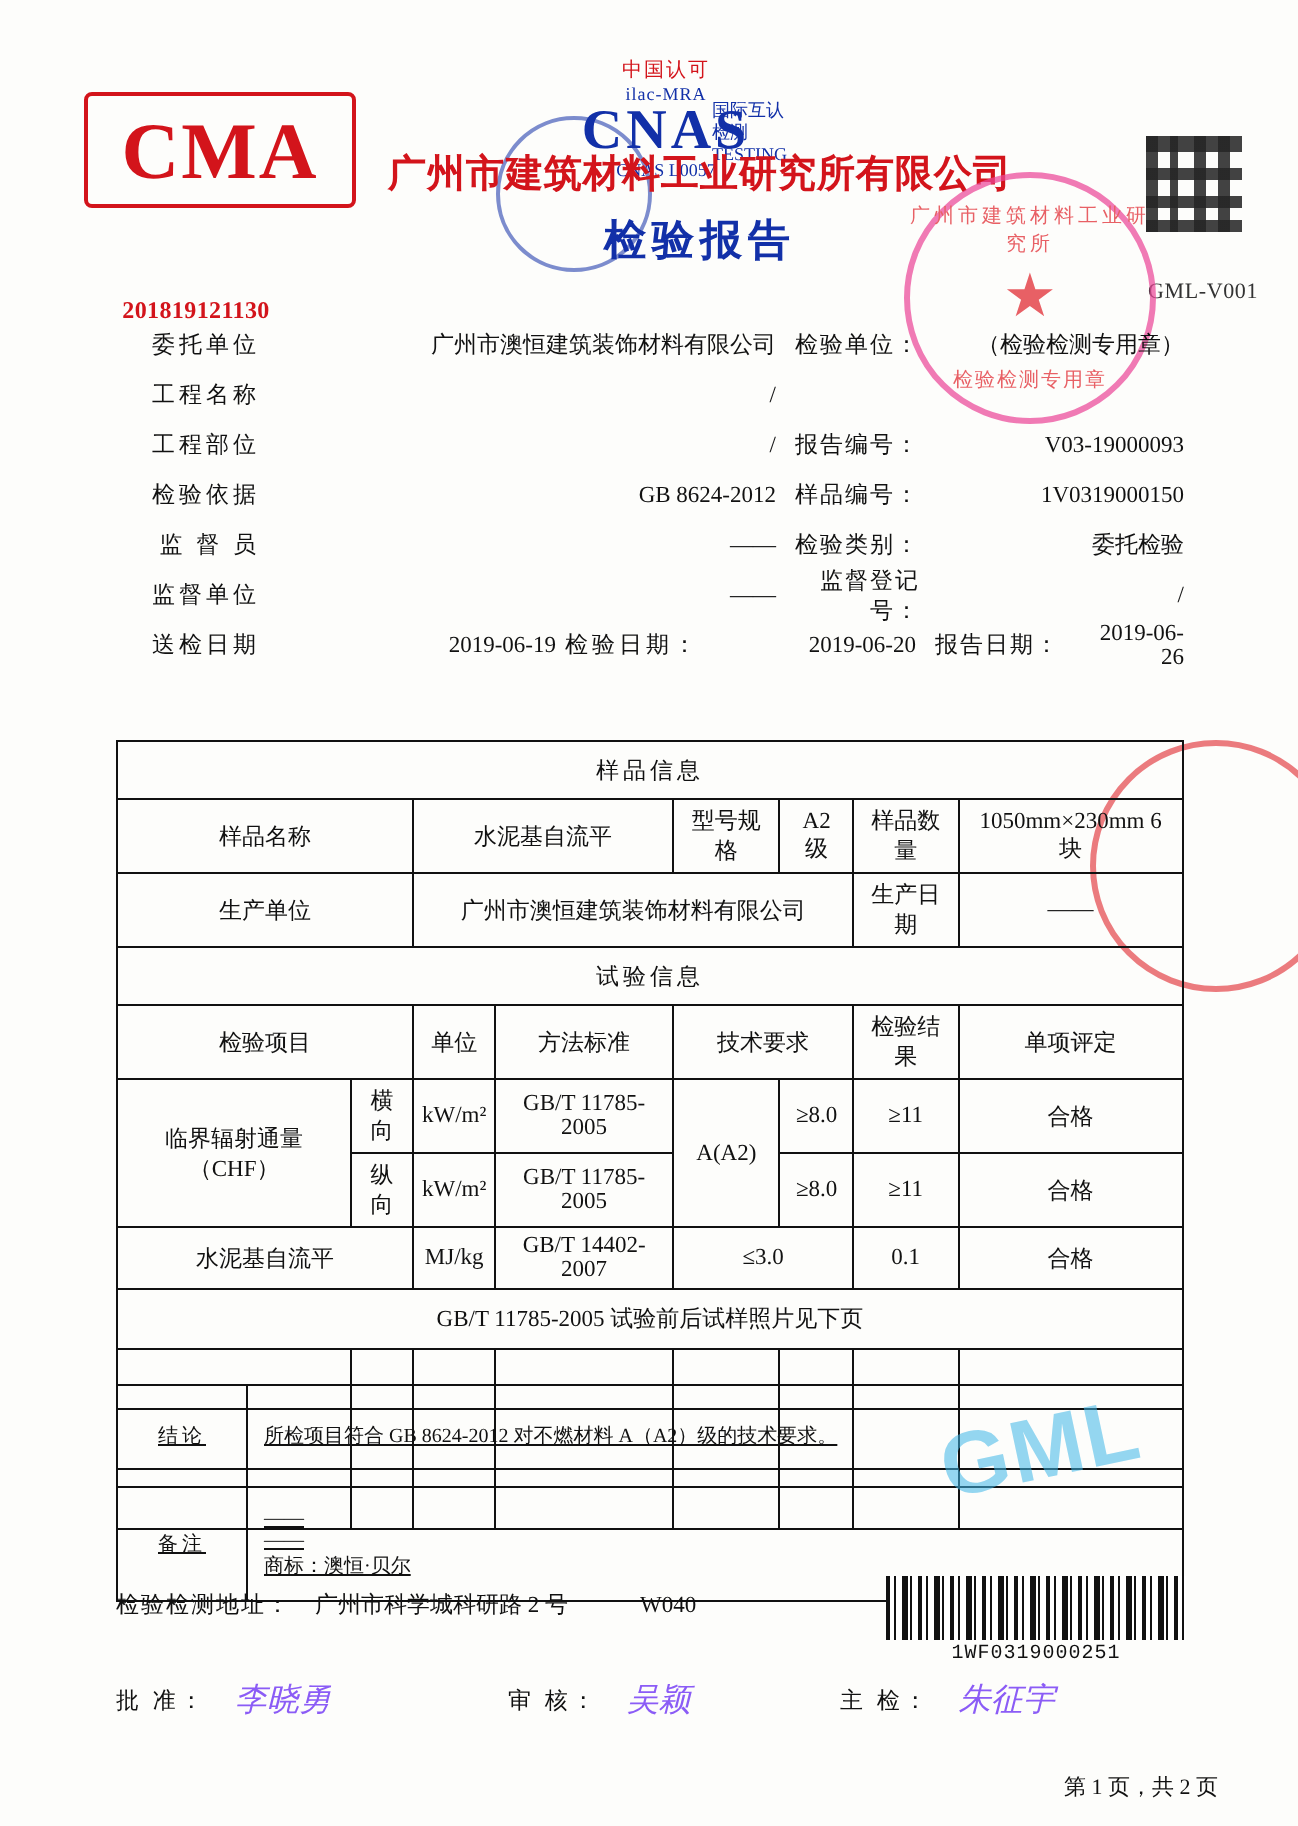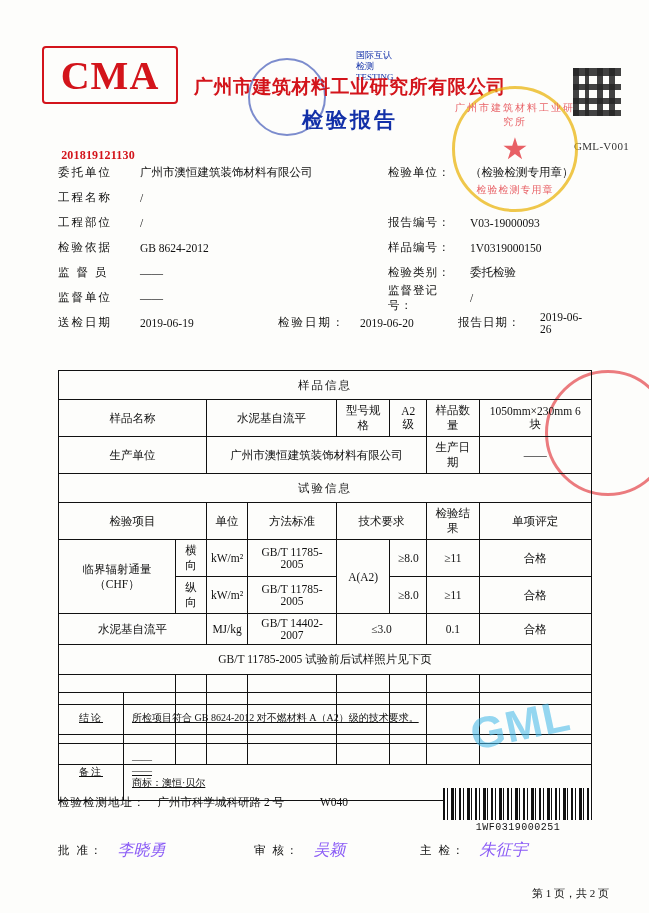--- a/index.html
+++ b/index.html
@@ -141,21 +141,21 @@
     font-size: 11px;
     color: #333;
     letter-spacing: 0.3px;
   }
 
   
   .seal {
     position: absolute;
     left: 452px; top: 86px;
     width: 120px; height: 120px;
-    border: 3px solid #eab308;
+    border: 3px solid #ec4899;
     border-radius: 50%;
     opacity: 0.72;
     pointer-events: none;
   }
   .seal .star {
     position: absolute;
     left: 50%; top: 50%;
     transform: translate(-50%,-50%);
     color: #e0242c;
     font-size: 30px;
@@ -193,20 +193,21 @@
     position: absolute;
     left: 58px; top: 160px;
     width: 534px;
     font-size: 11.5px;
     color: #111;
   }
   .info-row {
     display: flex;
     height: 25px;
     align-items: center;
+    text-align: right;
   }
   .lbl {
     width: 72px;
     letter-spacing: 2px;
     flex: none;
   }
   .val {
     flex: 1;
     padding-left: 10px;
   }
@@ -326,20 +327,26 @@
 </head>
 <body>
 
 <div class="page">
 
   <div class="header">
     <div class="cma-mark">CMA</div>
     <div class="cma-number">201819121130</div>
 
     <div class="cnas-ring"></div>
+    <div class="cnas-block">
+      <div class="cnas-top">中国认可</div>
+      <div class="cnas-sub">ilac-MRA</div>
+      <div class="cnas-big">CNAS</div>
+      <div class="cnas-code">CNAS L0057</div>
+    </div>
     <div class="cnas-right-label">国际互认<br>检测<br>TESTING</div>
 
     <div class="company-title">广州市建筑材料工业研究所有限公司</div>
     <div class="report-title">检验报告</div>
 
     <div class="qr"></div>
     <div class="doc-code">GML-V001</div>
   </div>
 
   <div class="seal">

